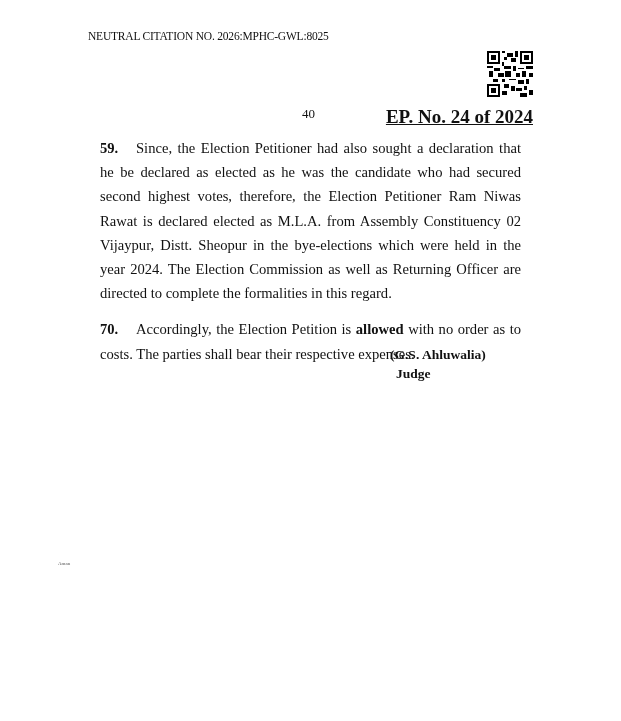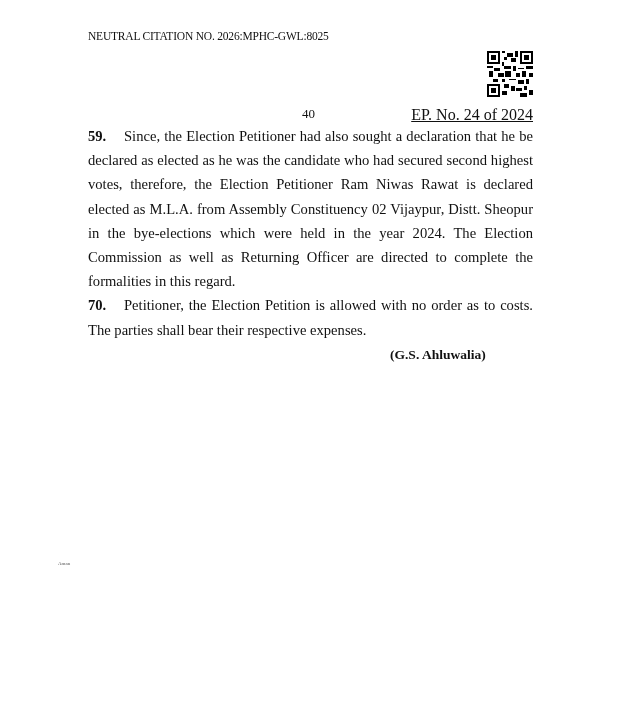--- a/index.html
+++ b/index.html
@@ -2,25 +2,25 @@
 <html><head>
 <meta charset="utf-8">
 <style>
   html, body { margin:0; padding:0; background:#ffffff; }
   body { width:621px; height:721px; position:relative; overflow:hidden;
          font-family:"Liberation Serif","DejaVu Serif",serif; color:#111; }
   .abs { position:absolute; }
   .citation { left:88px; top:30px; font-size:11.5px; letter-spacing:-0.2px; }
   .qr { left:487px; top:50px; width:46px; height:48px; }
   .pageno { left:302px; top:106px; font-size:13px; }
-  .caseno { right:88px; top:106px; font-size:16px; font-weight:normal; text-decoration:underline; }
+  .caseno { right:88px; top:106px; font-size:19px; font-weight:bold; text-decoration:underline; }
   .body { left:88px; top:124px; width:445px; font-size:14.6px; line-height:24.2px; text-align:justify; }
-  .body p { margin:0; }
+  .body p { margin:12px; }
   .pnum { font-weight:bold; display:inline-block; width:36px; }
-  .b { font-weight:normal; }
+  .b { font-weight:bold; }
   .sig { left:390px; top:345px; font-size:13.5px; font-weight:bold; line-height:19px; }
   .sig .judge { padding-left:6px; }
   .initials { left:58px; top:561px; font-size:5px; color:#555; }
 </style>
 </head>
 <body>
 
 <div class="abs citation">NEUTRAL CITATION NO. 2026:MPHC-GWL:8025</div>
 
 <svg class="abs qr" viewBox="0 0 25 25" shape-rendering="crispEdges">
@@ -69,21 +69,22 @@
 </svg>
 
 <div class="abs pageno">40</div>
 <div class="abs caseno">EP. No. 24 of 2024</div>
 
 <div class="abs body">
   <p>
     <span class="pnum">59.</span><span>Since, the Election Petitioner had also sought a declaration that he be declared as elected as he was the candidate who had secured second highest votes, therefore, the Election Petitioner Ram Niwas Rawat is declared elected as M.L.A. from Assembly Constituency 02 Vijaypur, Distt. Sheopur in the bye-elections which were held in the year 2024.  The Election Commission as well as Returning Officer are directed to complete the formalities in this regard.</span>
   </p>
   <p>
-    <span class="pnum">70.</span><span>Petitioner, the Election Petition is </span><span class="b">allowed</span><span> with no order as to costs. The parties shall bear their respective expenses.</span>
+    <span class="pnum">70.</span><span>Accordingly, the Election Petition is </span><span class="b">allowed</span><span> with no order as to costs. The parties shall bear their respective expenses.</span>
   </p>
 </div>
 
 <div class="abs sig">
   <div>(G.S. Ahluwalia)</div>
+  <div class="judge">Judge</div>
 </div>
 
 <div class="abs initials">Aman</div>
 
 </body></html>

